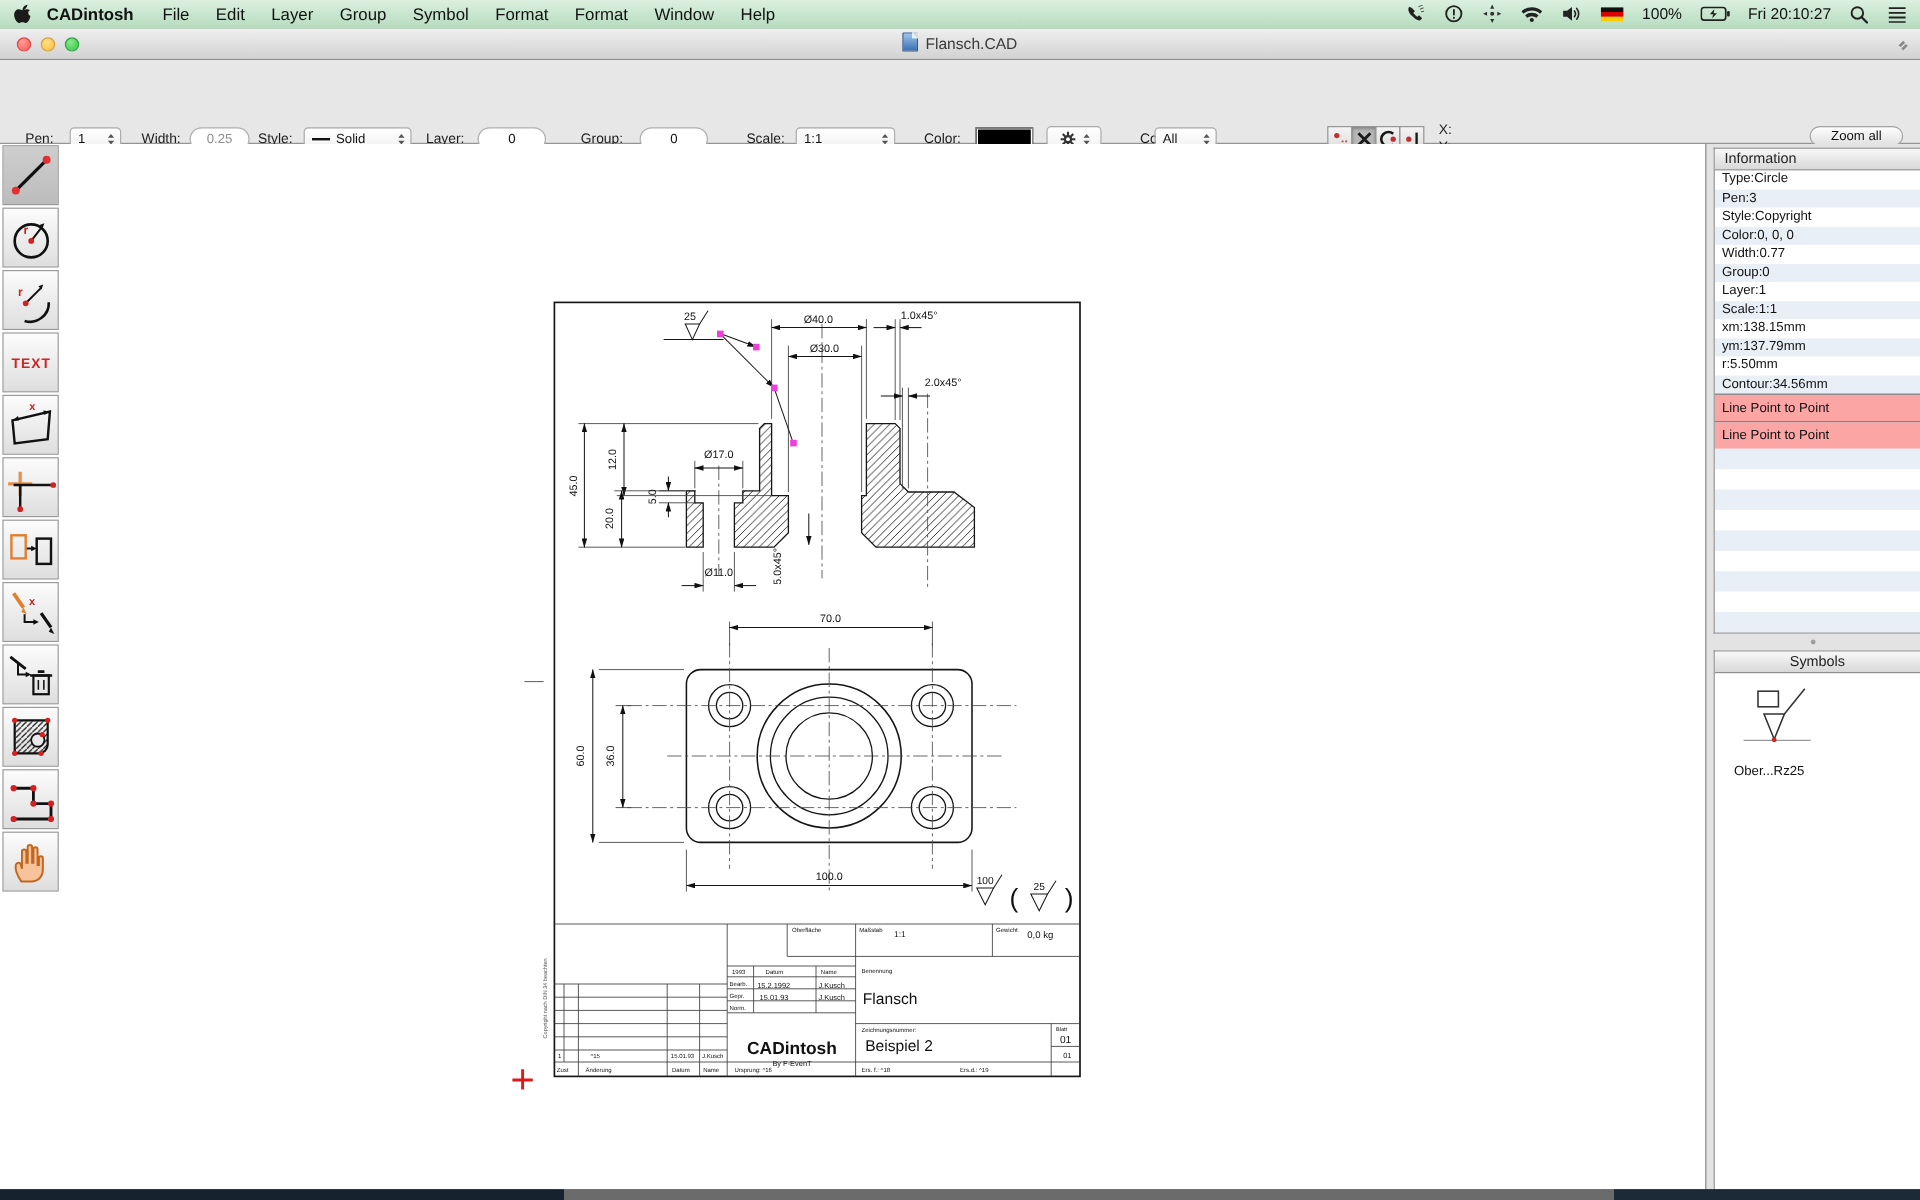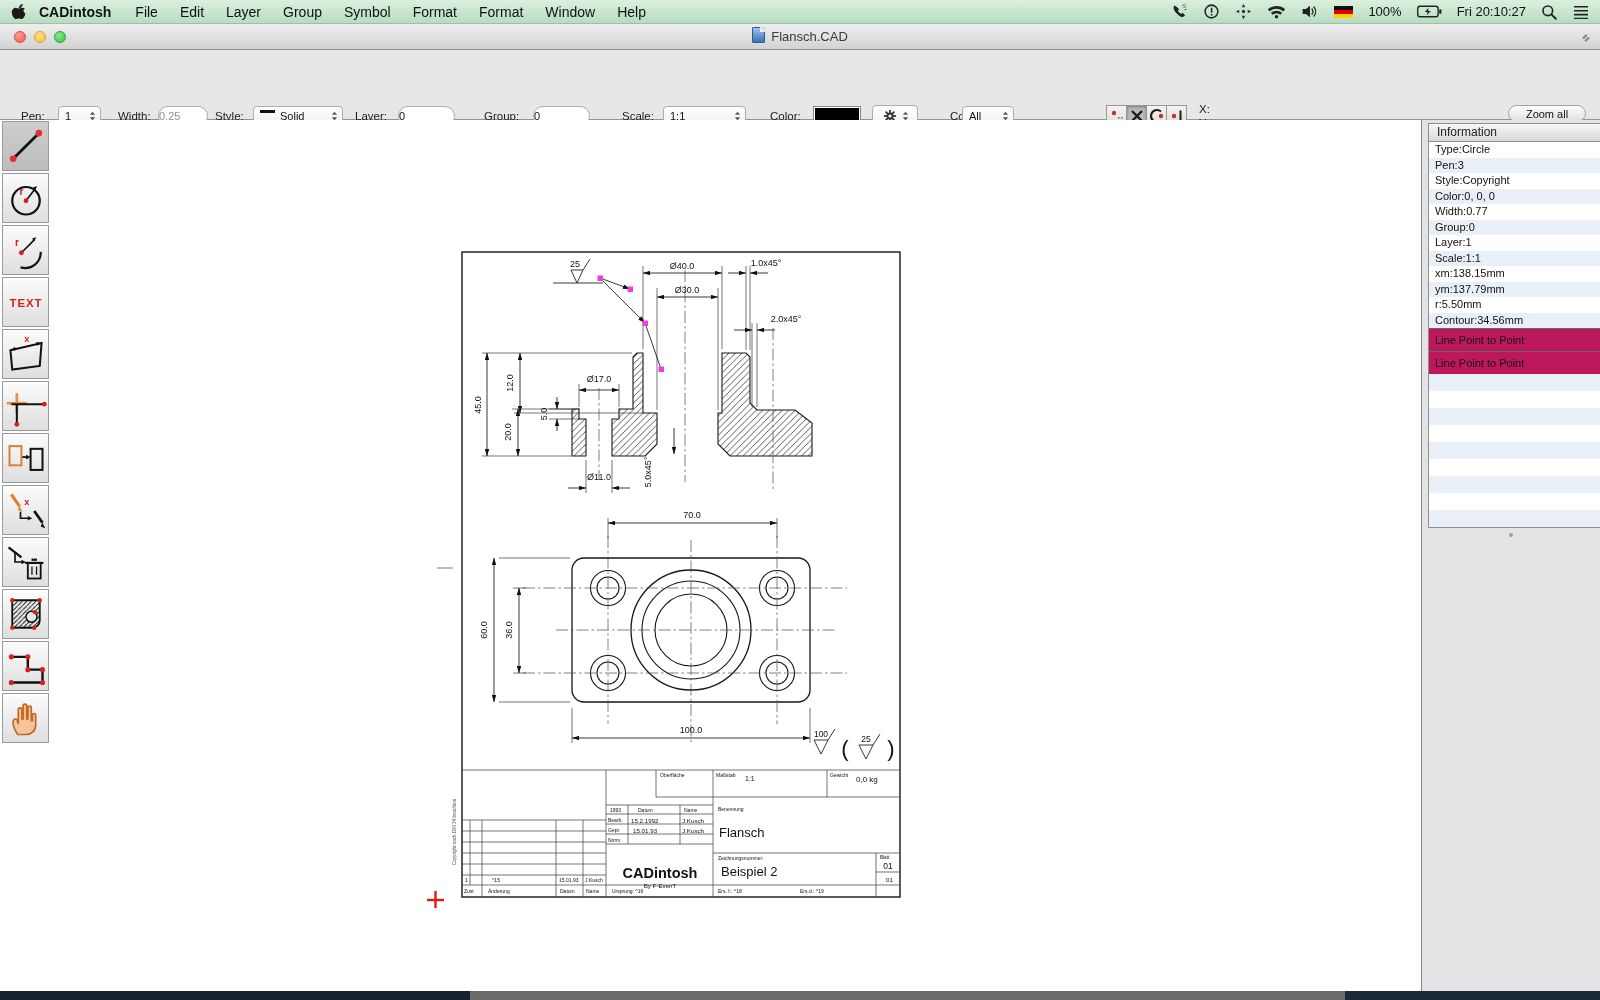--- a/index.html
+++ b/index.html
@@ -29,21 +29,21 @@
     border:1px solid #2c5a96;border-radius:1px;vertical-align:-2px;margin-right:6px;position:relative}
   #doc-icon::after{content:"";position:absolute;right:-1px;top:-1px;border-style:solid;
     border-width:0 5px 5px 0;border-color:transparent #d8d8d8 #e9f2fb transparent}
 
   
   #toolbar{left:0;top:50px;width:1600px;height:70px;background:#e7e7e7;
     border-bottom:1px solid #939393;box-sizing:border-box}
   .lbl{position:absolute;font-size:11.5px;color:#1c1c1c;line-height:20px}
   .pill,.dd,.pushbtn{position:absolute;box-sizing:border-box;height:20px;font-size:11px;
     display:flex;align-items:center;background:#fff;border:1px solid #adadad}
-  .pill{border-radius:10px;justify-content:flex-start}
+  .pill{border-radius:10px;justify-content:center}
   .dd{border-radius:4px;padding:0 4px 0 6px;justify-content:space-between;
       background:linear-gradient(#ffffff,#f0f0f0)}
   .pushbtn{border-radius:9px;justify-content:center;background:linear-gradient(#fefefe,#e0e0e0);
       border-color:#a2a2a2;cursor:default}
   .spn{flex:0 0 auto;margin-left:4px}
   .snapb{width:21px;height:21px;border:1px solid #979797;margin-left:-1px;box-sizing:border-box;
     background:linear-gradient(#f4f4f4,#dcdcdc);display:flex;align-items:center;justify-content:center}
   .snapb.sel{background:#b9b9b9;box-shadow:inset 0 1px 3px rgba(0,0,0,.35)}
   #prompt-text{left:24px;top:79px;font-size:12px;color:#111}
   #cmd-input{left:23px;top:96px;width:1474px;height:20px;box-sizing:border-box;background:#fff;
@@ -65,21 +65,21 @@
     border-left:1px solid #8a8a8a;box-sizing:border-box;display:flex;flex-direction:column}
   .sbox{margin-left:6px;border:1px solid #8f8f8f;border-right:none;background:#fff;overflow:hidden}
   .phead{height:17px;background:linear-gradient(#f8f8f8,#d8d8d8);border-bottom:1px solid #8f8f8f;
     font-size:12px;line-height:17px;color:#222}
   #info-head{padding-left:8px}
   #sym-head{text-align:center}
   .irow{height:15.5px;font-size:11px;line-height:15.5px;display:flex;
     justify-content:flex-start;padding:0 5px 0 6px}
   #info-rows .irow:nth-child(even){background:#e9eff7}
   .divline{border-top:1px solid #5e6872;height:0}
-  .entry{height:22px;font-size:11px;line-height:22px;padding-left:6px;background:#be185d}
+  .entry{height:22px;font-size:11px;line-height:22px;padding-left:6px;background:#fca5a5}
   #info-empty .erow{height:17px}
   #info-empty .erow:nth-child(odd){background:#e9eff7}
   .vgap{height:14px;position:relative}
   .vgap::after{content:"";position:absolute;left:50%;top:50%;width:4px;height:4px;margin:-2px 0 0 -2px;
     border-radius:50%;background:#9d9d9d}
   #symbox{flex:1;margin-bottom:0;border-bottom:none}
   #sym-label{margin:8px 0 0 16px;font-size:11px}
 
   
   #osbar{left:0;top:991px;width:1600px;height:9px;background:#6b6b6b}
@@ -191,21 +191,21 @@
       </svg>
   </div>
 
   <span class="lbl" style="left:118px;top:56px">Width:</span>
   <div class="pill" style="left:158px;top:56px;width:50px;color:#8f8f8f">
     <span>0.25</span>
   </div>
 
   <span class="lbl" style="left:215px;top:56px">Style:</span>
   <div class="dd" style="left:253px;top:56px;width:90px">
-    <span style="display:flex;align-items:flex-start;gap:5px">
+    <span style="display:flex;align-items:center;gap:5px">
       <span style="display:inline-block;width:15px;height:2.5px;background:#111"></span>
       <span>Solid</span>
     </span>
     <svg class="spn" width="7" height="12" viewBox="0 0 8 12">
         <path d="M4 1L7 4.6H1z" fill="#555"></path>
         <path d="M4 11L7 7.4H1z" fill="#555"></path>
       </svg>
   </div>
 
   <span class="lbl" style="left:355px;top:56px">Layer:</span>
@@ -727,20 +727,33 @@
         <div class="erow"></div>
           <div class="erow"></div>
           <div class="erow"></div>
           <div class="erow"></div>
           <div class="erow"></div>
       </div>
     </div>
 
     <div class="vgap"></div>
 
+    <div class="sbox" id="symbox">
+      <div class="phead" id="sym-head">Symbols</div>
+      <div style="position:relative">
+        <svg width="62" height="58" viewBox="0 0 62 58" style="margin:10px 0 0 22px;display:block">
+          <line x1="2" y1="46" x2="58" y2="46" stroke="#999" stroke-width="1"></line>
+          <rect x="14" y="5" width="17" height="13" fill="none" stroke="#333" stroke-width="1.3"></rect>
+          <path d="M19 24 L36 24 L27.5 45 Z" fill="none" stroke="#333" stroke-width="1.3"></path>
+          <line x1="36" y1="24" x2="53" y2="3" stroke="#333" stroke-width="1.3"></line>
+          <circle cx="27.5" cy="45.5" r="2" fill="#d42020"></circle>
+        </svg>
+        <div id="sym-label">Ober...Rz25</div>
+      </div>
+    </div>
   </div>
 </div>
 
 <div id="osbar" class="abs">
   <div class="seg" style="left:0;width:470px;background:#16222e"></div>
   <div class="seg" style="left:470px;width:875px;background:#6b6b6b"></div>
   <div class="seg" style="left:1345px;width:255px;background:#1c2936"></div>
 </div>
 
 </body></html>

